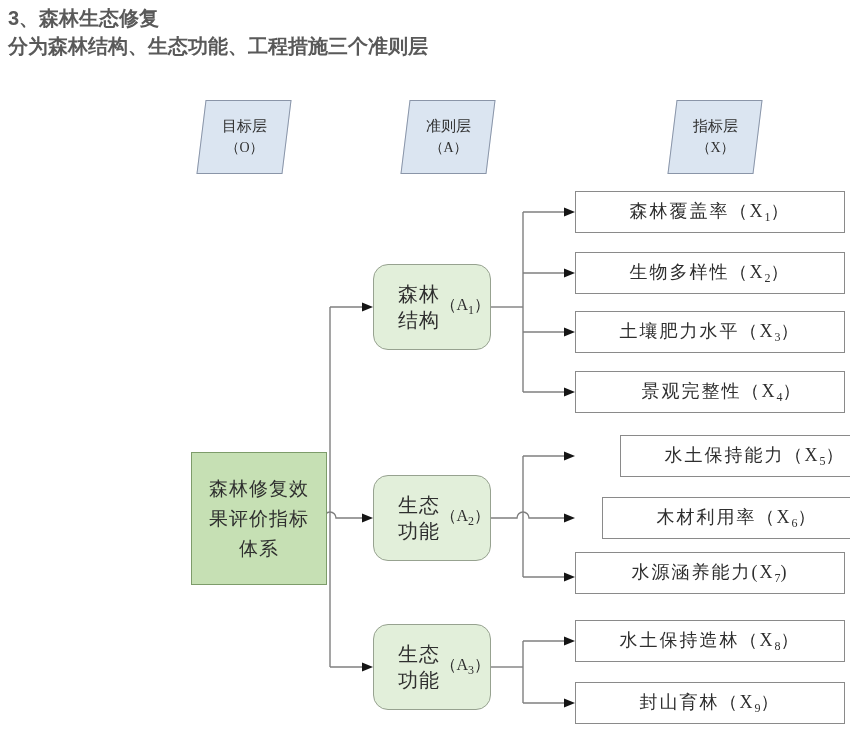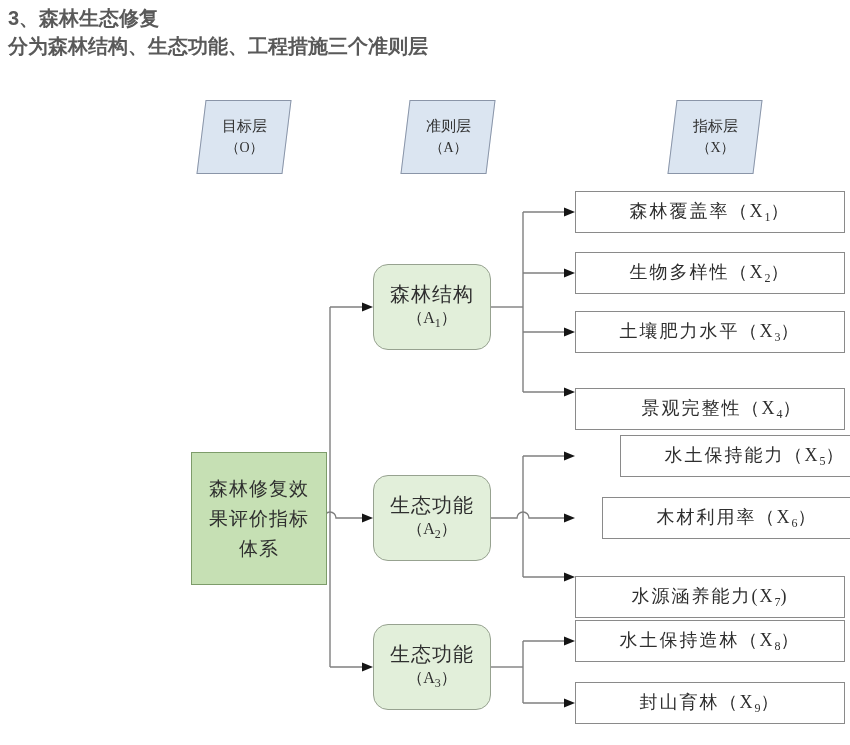--- a/index.html
+++ b/index.html
@@ -41,22 +41,23 @@
     width:102px; text-align:center; font-size:19px; line-height:30px;
     letter-spacing:1px; color:var(--c-box-text,#2f2f2f);
   }
 
   .criterion-box {
     position:absolute; left:373px; width:118px; height:86px;
     box-sizing:border-box;
     background:var(--c-criterion-fill,#e2efda);
     border:1.4px solid var(--c-criterion-border,#97a290);
     border-radius:15px;
-    display:flex; flex-direction:column; align-items:center; justify-content:center;
+    display:flex; flex-direction:row; align-items:center; justify-content:center;
     color:var(--c-box-text,#2f2f2f);
+    padding-left:24px;
   }
   .criterion-name { font-size:20px; line-height:26px; letter-spacing:1px; }
   .criterion-code { font-size:16px; line-height:22px; }
 
   .indicator-box {
     position:absolute; left:575px; width:270px; height:42px;
     box-sizing:border-box;
     background:var(--c-indicator-fill,#ffffff);
     border:1px solid var(--c-indicator-border,#8a8a8a);
     display:flex; align-items:center; justify-content:center;
@@ -153,30 +154,30 @@
 
   <div class="indicator-box" style="top:191px;">
       <span><span>森林覆盖率（X</span><span class="sub">1</span><span>）</span></span>
     </div>
   <div class="indicator-box" style="top:252px;">
       <span><span>生物多样性（X</span><span class="sub">2</span><span>）</span></span>
     </div>
   <div class="indicator-box" style="top:311px;">
       <span><span>土壤肥力水平（X</span><span class="sub">3</span><span>）</span></span>
     </div>
-  <div class="indicator-box" style="top:388px;padding-left:24px;">
+  <div class="indicator-box" style="top:371px;padding-left:24px;">
       <span><span>景观完整性（X</span><span class="sub">4</span><span>）</span></span>
     </div>
   <div class="indicator-box" style="top:435px;margin-left:45px;">
       <span><span>水土保持能力（X</span><span class="sub">5</span><span>）</span></span>
     </div>
   <div class="indicator-box" style="top:497px;margin-left:27px;">
       <span><span>木材利用率（X</span><span class="sub">6</span><span>）</span></span>
     </div>
-  <div class="indicator-box" style="top:576px;">
+  <div class="indicator-box" style="top:552px;">
       <span><span>水源涵养能力(X</span><span class="sub">7</span><span>)</span></span>
     </div>
   <div class="indicator-box" style="top:620px;">
       <span><span>水土保持造林（X</span><span class="sub">8</span><span>）</span></span>
     </div>
   <div class="indicator-box" style="top:682px;">
       <span><span>封山育林（X</span><span class="sub">9</span><span>）</span></span>
     </div>
 
 </div>

